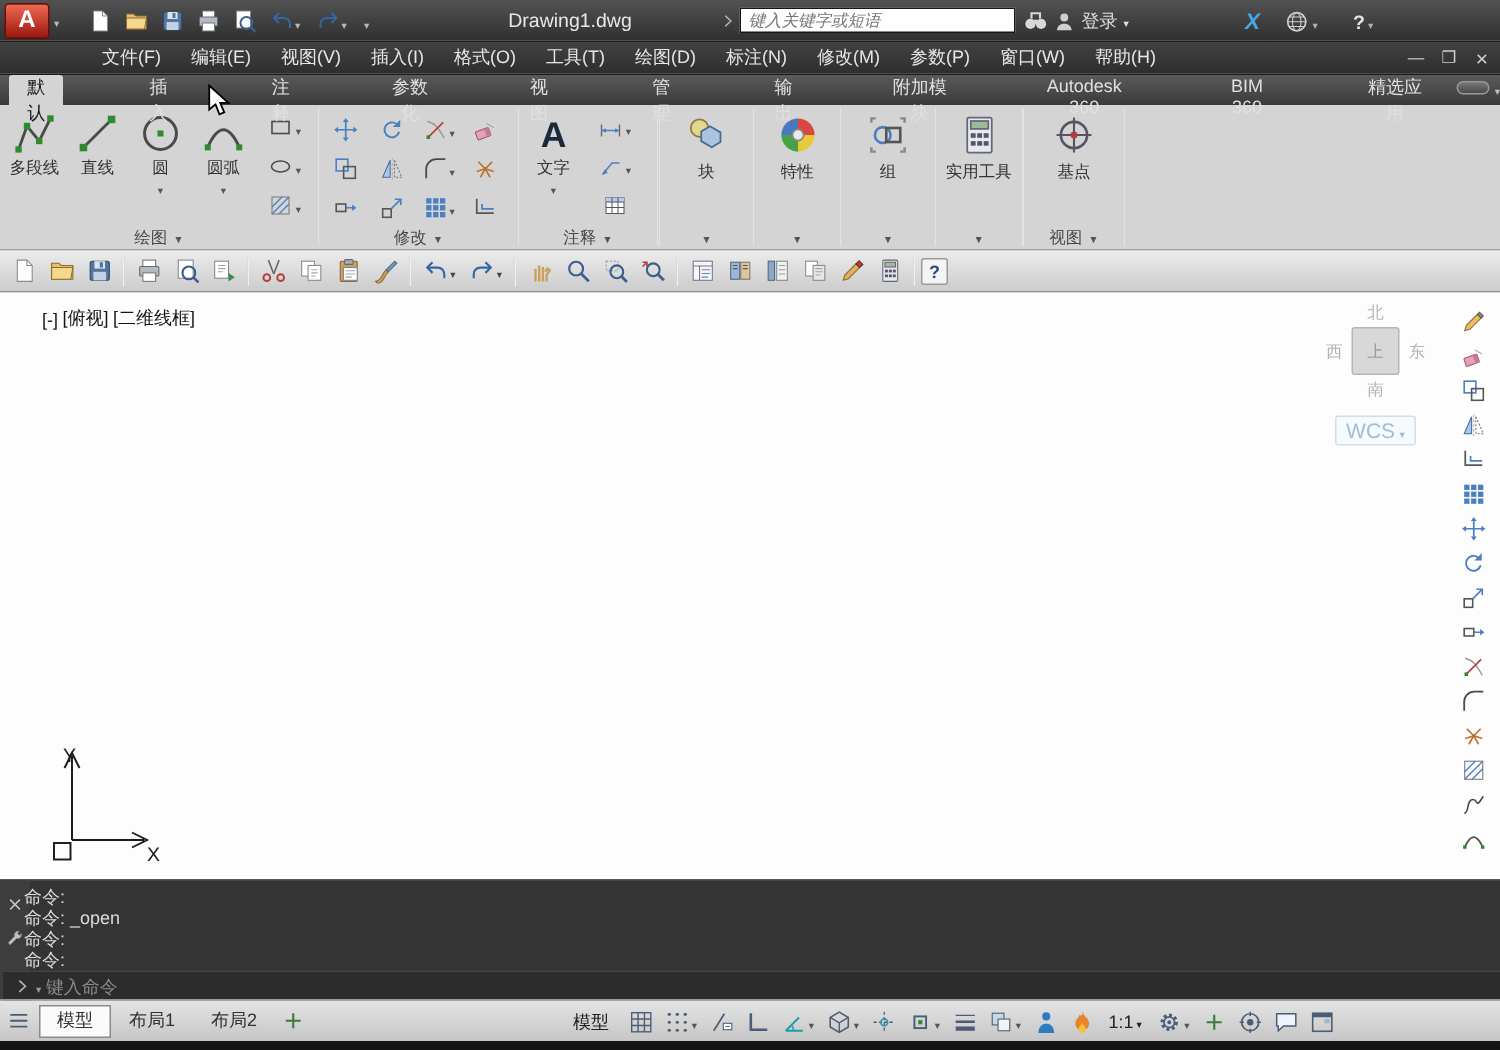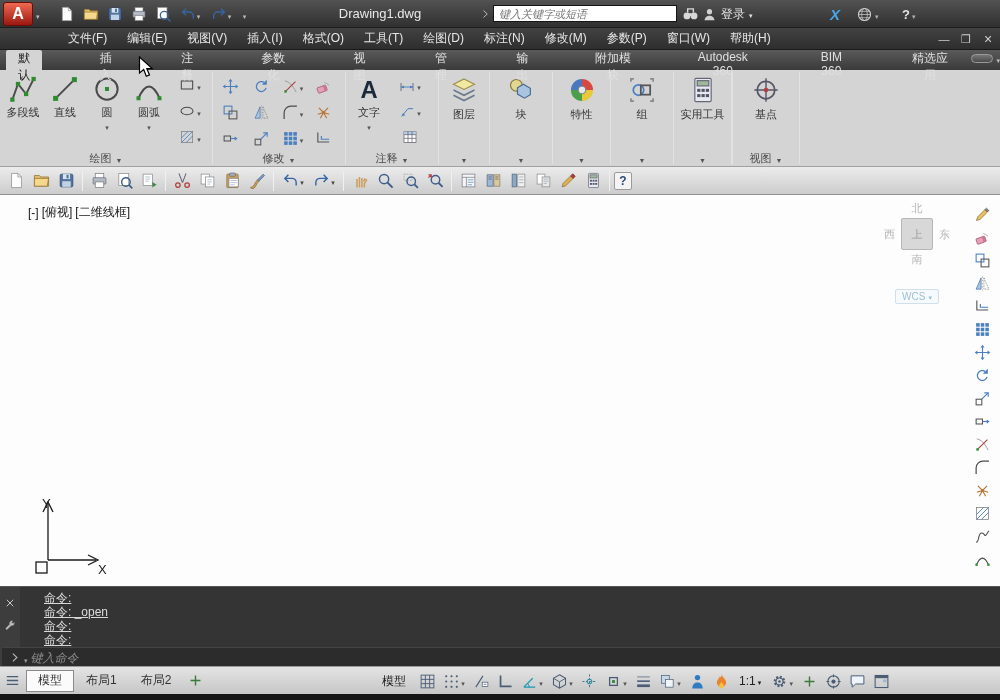--- a/index.html
+++ b/index.html
@@ -82,37 +82,37 @@
   .tsep { width:1px; height:20px; background:#a8a8a8; border-right:1px solid #f0f0f0; margin:0 3px; }
   #tb-help { font-size:12px; font-weight:bold; color:#2a4a7a; border:1px solid #9a9a9a; width:18px; height:18px; line-height:16px; text-align:center; background:#f4f4f4; border-radius:2px; }
 
   
   #canvas { top:195px; left:0; width:1000px; height:391px; background:#fdfdfd; }
   #vplabel { position:absolute; left:28px; top:9px; display:flex; gap:3px; font-size:12px; color:#151515; }
   #vplabel button { font-size:12px; color:#151515; }
   #viewcube { position:absolute; right:34px; top:6px; width:98px; text-align:center; color:#b4b4b4; font-size:11px; }
   #viewcube .vc-mid { display:flex; align-items:center; justify-content:center; gap:6px; margin:2px 0; }
   #vc-cube { width:32px; height:32px; background:#d8d8d8; border:1px solid #b6b6b6; border-radius:2px; color:#9a9a9a; font-size:11px; display:flex; align-items:center; justify-content:center; }
-  #vc-wcs { margin-top:22px; font-size:10px; color:#9fc0d4; border:1px solid #cfe0ea; background:rgba(240,248,252,.55); padding:1px 6px; border-radius:2px; display:inline-flex; align-items:center; gap:3px;justify-content:center; }
+  #vc-wcs { margin-top:10px; font-size:14px; color:#9fc0d4; border:1px solid #cfe0ea; background:rgba(240,248,252,.55); padding:1px 6px; border-radius:2px; display:inline-flex; align-items:center; gap:3px;justify-content:center; }
   #vc-wcs .caret { color:#9fc0d4; }
   #rightbar { position:absolute; right:3px; top:8px; width:28px; display:flex; flex-direction:column; gap:1px; }
   .navbtn { width:26px; height:22px; display:flex; align-items:center; justify-content:center; }
   .navbtn .icon { width:17px; height:17px; }
   #ucs { position:absolute; left:30px; bottom:6px; }
 
   
   #cmdwin { top:586px; left:0; width:1000px; height:80px; background:#343434; border-top:1px solid #555; color:#d8d8d8; }
   #cmd-side { position:absolute; left:0; top:0; width:20px; height:80px; background:#3d3d3d; display:flex; flex-direction:column; align-items:center; padding-top:10px; gap:8px; }
   #cmd-side .icon { width:12px; height:12px; }
-  #cmd-history { position:absolute; left:44px; top:4px; right:4px;text-decoration:underline; }
+  #cmd-history { position:absolute; left:16px; top:4px; right:4px; }
   .cmdline { height:14px; line-height:14px; font-size:12px; color:#dcdcdc; }
   #cmd-input-row { position:absolute; left:2px; top:60px; right:0; height:20px; background:#2c2c2c; border-top:1px solid #444; display:flex; align-items:center; padding-left:6px; gap:3px; }
   #cmd-input-row .icon { width:13px; height:13px; }
   #cmd-input-row .caret { color:#9a9a9a; }
-  #cmd-input { flex:1; background:transparent; border:none; outline:none; color:#cfcfcf; font-size:12px;font-style:italic; }
+  #cmd-input { flex:1; background:transparent; border:none; outline:none; color:#cfcfcf; font-size:12px; }
   #cmd-input::placeholder { color:#8a8a8a; opacity:1; }
 
   
   #statusbar { top:666px; left:0; width:1000px; height:28px; background:linear-gradient(#e4e4e4,#c6c6c6); border-top:1px solid #9a9a9a; display:flex; align-items:center; }
   .sb-ic { width:24px; height:24px; display:flex; align-items:center; justify-content:center; gap:1px; }
   .sb-ic .icon { width:17px; height:17px; }
   .sb-ic .caret { color:#555; }
   #ltabs { display:flex; height:22px; margin-left:2px; }
   .ltab { padding:0 11px; font-size:12px; color:#333; height:22px; display:flex; align-items:center; border:1px solid transparent; }
   .ltab.active { background:#fbfbfb; border:1px solid #8a8a8a; }
@@ -561,37 +561,20 @@
           </button>
       </div>
     </div>
     <div class="plabel">
         <span>注释</span>
         <span class="pcaret"></span>
       </div>
   </div>
   <div class="psep"></div>
 
-  <div class="rpanel" style="width:50px">
-    <div class="pbody center">
-      <button class="tallbtn">
-        <span class="icon big">
-            <svg viewBox="0 0 24 24">
-              <path d="M12 2.5L21 7l-9 4.5L3 7z" fill="#f2e9a0" stroke="#9a8f4a"></path>
-              <path d="M3 12l9 4.5 9-4.5" fill="none" stroke="#6a7a8a" stroke-width="1.4"></path>
-              <path d="M3 16.5L12 21l9-4.5" fill="none" stroke="#6a7a8a" stroke-width="1.4"></path>
-            </svg>
-          </span>
-        <span class="blabel">图层</span>
-      </button>
-    </div>
-    <div class="plabel">
-        <span class="pcaret"></span>
-      </div>
-  </div>
   <div class="psep"></div>
 
   <div class="rpanel" style="width:62px">
     <div class="pbody center">
       <button class="tallbtn">
         <span class="icon big">
             <svg viewBox="0 0 24 24">
               <circle cx="8" cy="8" r="5" fill="#e0d890" stroke="#8a7a3a"></circle>
               <path d="M9 10l5-3 6 3.5v5.5l-5 3-6-3.5z" fill="#a8c4e0" stroke="#4a6a8e"></path>
             </svg>

